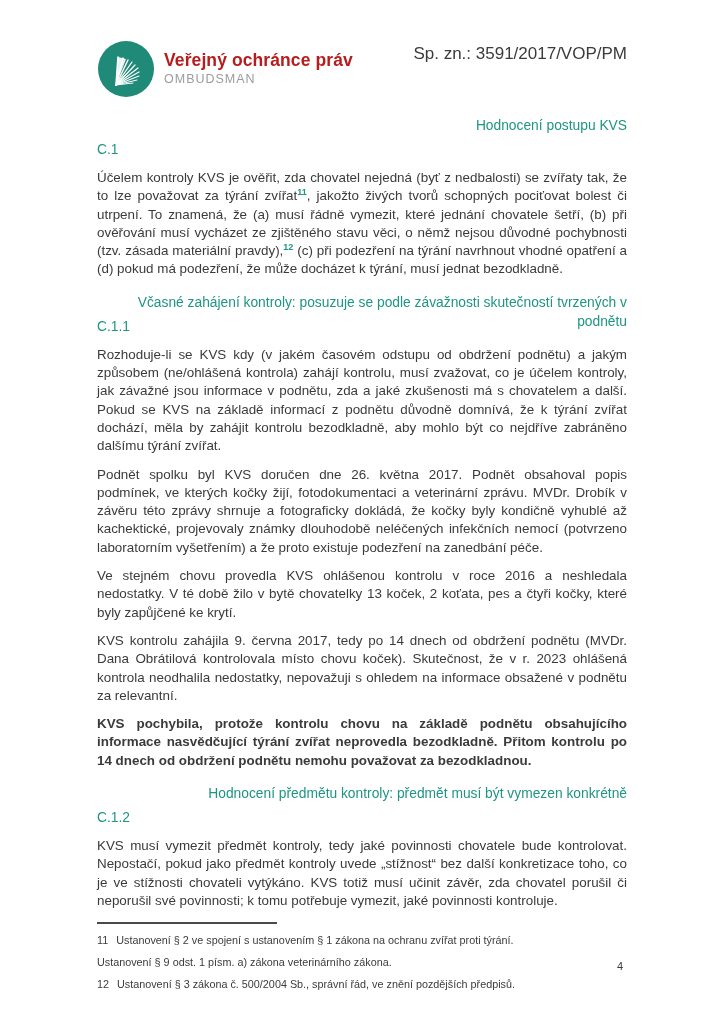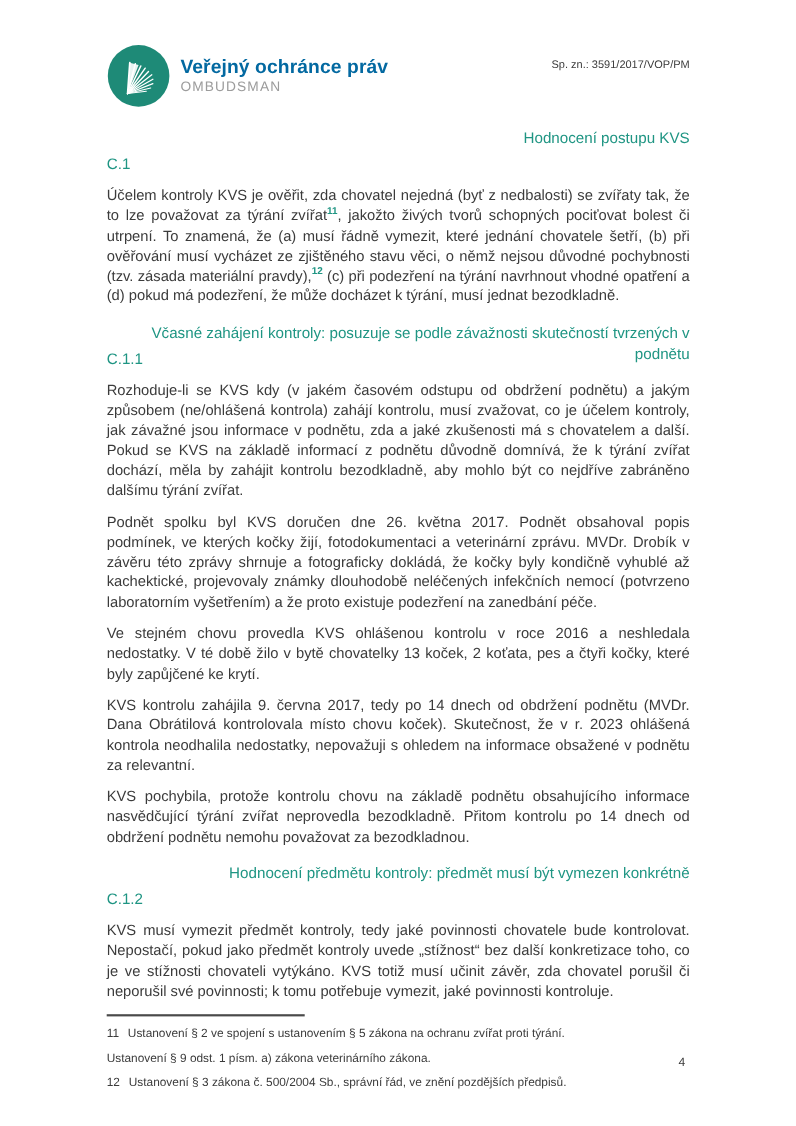--- a/index.html
+++ b/index.html
@@ -20,36 +20,36 @@
   .header {
     display: flex;
     justify-content: space-between;
     align-items: flex-start;
     height: 58px;
   }
   .brand { display: flex; align-items: center; gap: 9px; }
   .logo-circle { width: 58px; height: 58px; flex: 0 0 auto; }
   .brand-text { display: flex; flex-direction: column; justify-content: center; }
   .org-name {
-    color: #0369a1;
+    color: #b91c1c;
     font-size: 17.5px;
     font-weight: bold;
     letter-spacing: 0.1px;
     line-height: 21px;
   }
   .org-subtitle {
     color: #9C9C9C;
     font-size: 12.5px;
     letter-spacing: 1px;
     line-height: 17px;
   }
   .ref-number {
-    font-size: 10px;
+    font-size: 17px;
     color: #3B3B3B;
-    margin-top: 14px;
+    margin-top: 4px;
     white-space: nowrap;
   }
   
   .content { width: 530px; }
   .sec-heading {
     color: #1F9583;
     font-size: 13.8px;
     line-height: 19px;
     display: flex;
   }
@@ -58,21 +58,21 @@
   .h-c1  { margin-top: 18px; }
   .h-c11 { margin-top: 14px; }
   .h-c12 { margin-top: 14px; }
   p.body-para {
     font-size: 13.4px;
     line-height: 18.3px;
     text-align: justify;
     margin-top: 10px;
   }
   p.first-para { }
-  p.bold-para { font-weight: normal; }
+  p.bold-para { font-weight: bold; }
   sup.fn-ref {
     color: #1F9583;
     font-weight: bold;
     font-size: 9px;
     vertical-align: super;
     line-height: 0;
   }
   
   .footnotes { margin-top: 12px; }
   .fn-separator {
@@ -154,21 +154,21 @@
 
     <div class="sec-heading h-c12">
       <span class="sec-num">C.1.2</span>
       <span class="sec-title">Hodnocení předmětu kontroly: předmět musí být vymezen konkrétně</span>
     </div>
 
     <p class="body-para">KVS musí vymezit předmět kontroly, tedy jaké povinnosti chovatele bude kontrolovat. Nepostačí, pokud jako předmět kontroly uvede „stížnost“ bez další konkretizace toho, co je ve stížnosti chovateli vytýkáno. KVS totiž musí učinit závěr, zda chovatel porušil či neporušil své povinnosti; k tomu potřebuje vymezit, jaké povinnosti kontroluje.</p>
 
     <div class="footnotes">
       <div class="fn-separator"></div>
-      <div class="footnote"><span class="fn-num">11</span><span>Ustanovení § 2 ve spojení s ustanovením § 5 zákona na ochranu zvířat proti týrání.</span></div>
+      <div class="footnote"><span class="fn-num">11</span><span>Ustanovení § 2 ve spojení s ustanovením § 1 zákona na ochranu zvířat proti týrání.</span></div>
       <div class="footnote">Ustanovení § 9 odst. 1 písm. a) zákona veterinárního zákona.</div>
       <div class="footnote"><span class="fn-num">12</span><span>Ustanovení § 3 zákona č. 500/2004 Sb., správní řád, ve znění pozdějších předpisů.</span></div>
     </div>
   </div>
 
   <div class="page-number">4</div>
 
 </div>
 
 </body></html>

